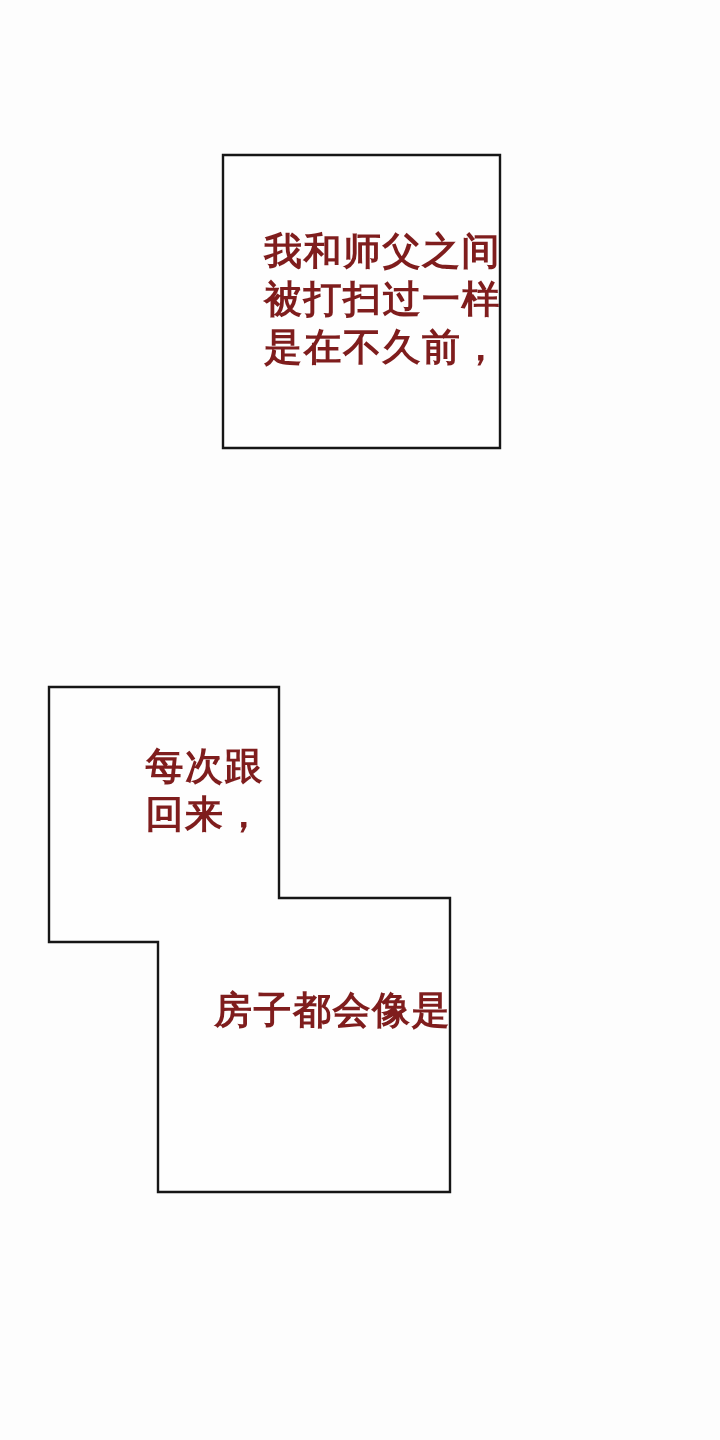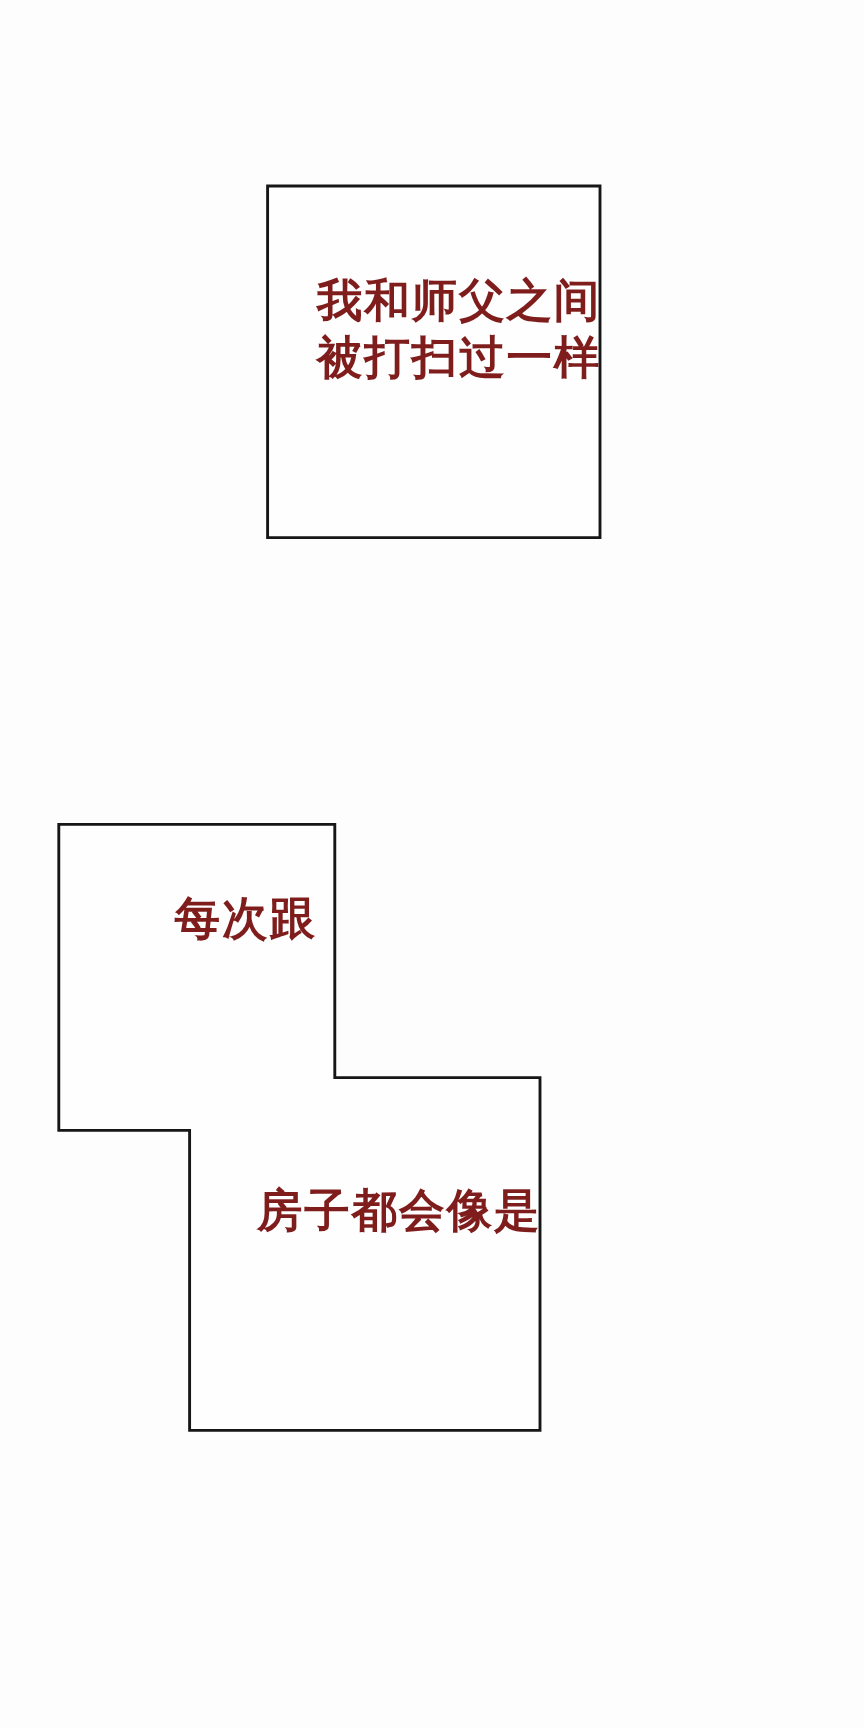--- a/index.html
+++ b/index.html
@@ -47,23 +47,25 @@
   <svg class="panel-svg" viewBox="0 0 720 1440" xmlns="http://www.w3.org/2000/svg">
 
     <path d="M 223 155 H 500 V 448 H 223 Z" fill="#fefefe" stroke="#161616" stroke-width="2.4"></path>
 
     <path d="M 49 687 L 279 687 L 279 898 L 450 898 L 450 1192 L 158 1192 L 158 942 L 49 942 Z" fill="#fefefe" stroke="#161616" stroke-width="2.4"></path>
   </svg>
 
   <div class="narration-text txt-top">
     <div class="line">我和师父之间</div>
     <div class="line">被打扫过一样</div>
+    <div class="line">是在不久前，</div>
   </div>
 
   <div class="narration-text txt-left">
     <div class="line">每次跟</div>
+    <div class="line">回来，</div>
   </div>
 
   <div class="narration-text txt-bottom">
     <div class="line">房子都会像是</div>
   </div>
 
 </div>
 
 </body></html>

